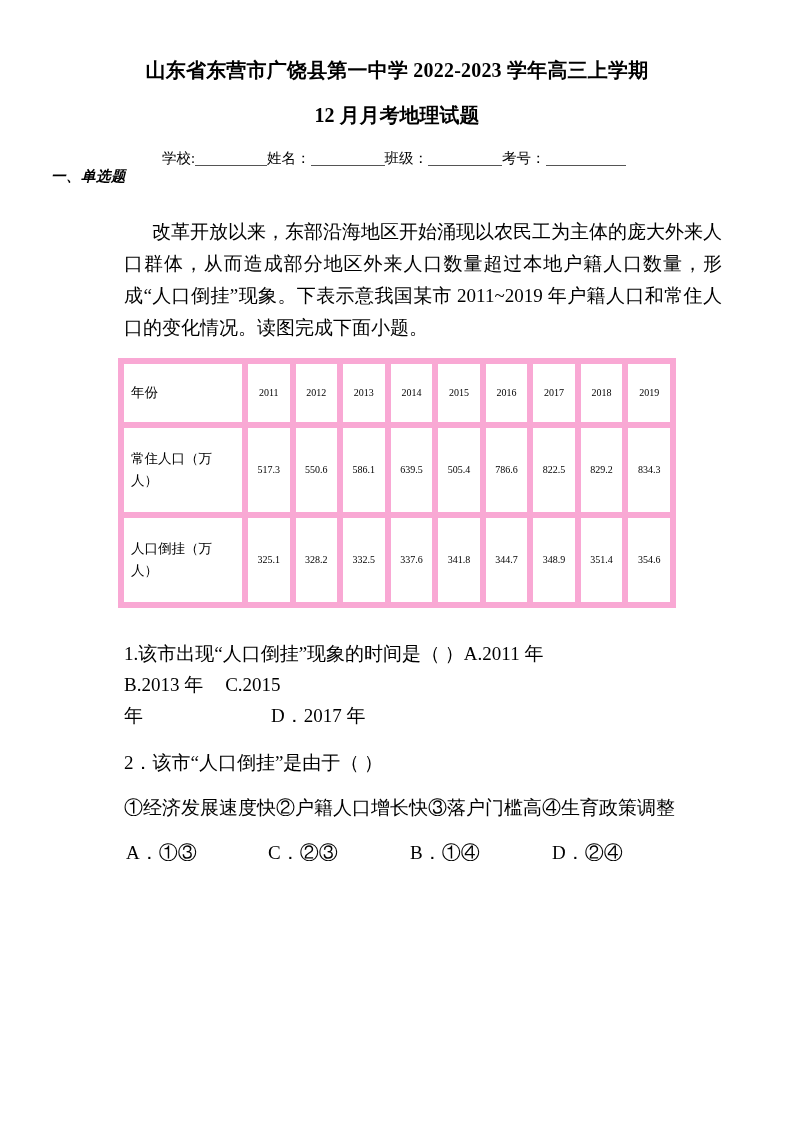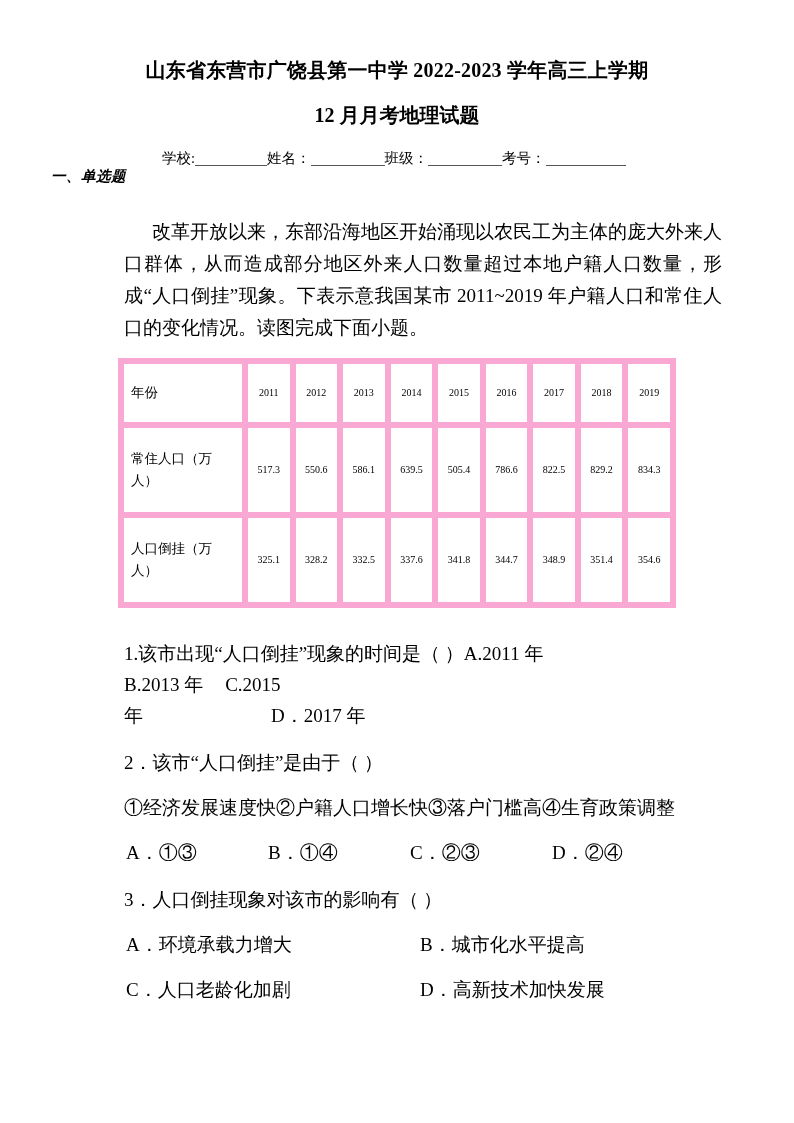--- a/index.html
+++ b/index.html
@@ -217,35 +217,24 @@
       <div class="q1-line2"><span>年</span><span class="q1-line2-gap"></span><span>D．2017 年</span></div>
     </div>
 
     <div class="q-spacer"></div>
 
     <div class="q-block">
       <div class="q-stem">2．该市“人口倒挂”是由于（  ）</div>
       <div class="q-items">①经济发展速度快②户籍人口增长快③落户门槛高④生育政策调整</div>
       <div class="opt-row quad">
         <div>A．①③</div>
+        <div>C．②③</div>
         <div>B．①④</div>
-        <div>C．②③</div>
         <div>D．②④</div>
       </div>
     </div>
 
     <div class="q-spacer"></div>
 
-    <div class="q-block">
-      <div class="q-stem">3．人口倒挂现象对该市的影响有（  ）</div>
-      <div class="opt-row duo">
-        <div>A．环境承载力增大</div>
-        <div>B．城市化水平提高</div>
-      </div>
-      <div class="opt-row duo">
-        <div>C．人口老龄化加剧</div>
-        <div>D．高新技术加快发展</div>
-      </div>
-    </div>
 
   </div>
 
 </div>
 
 </body></html>

